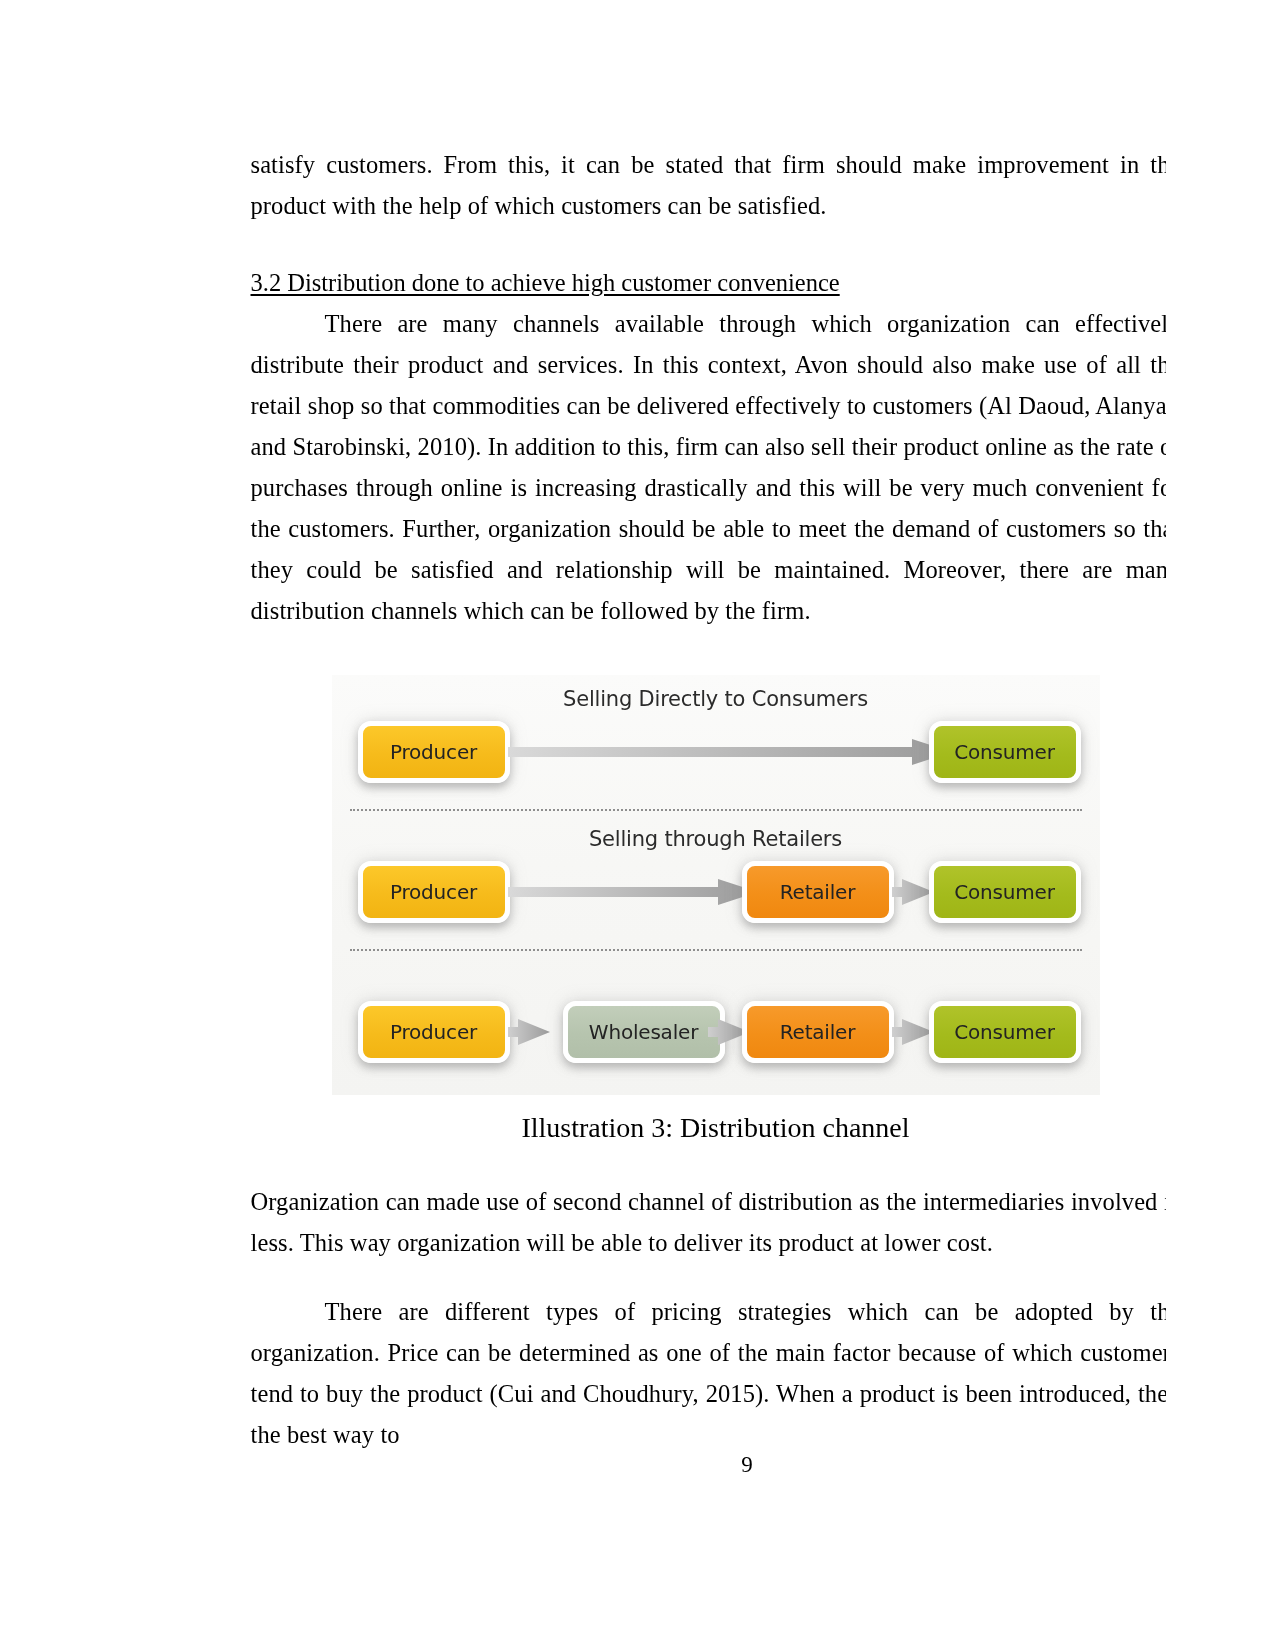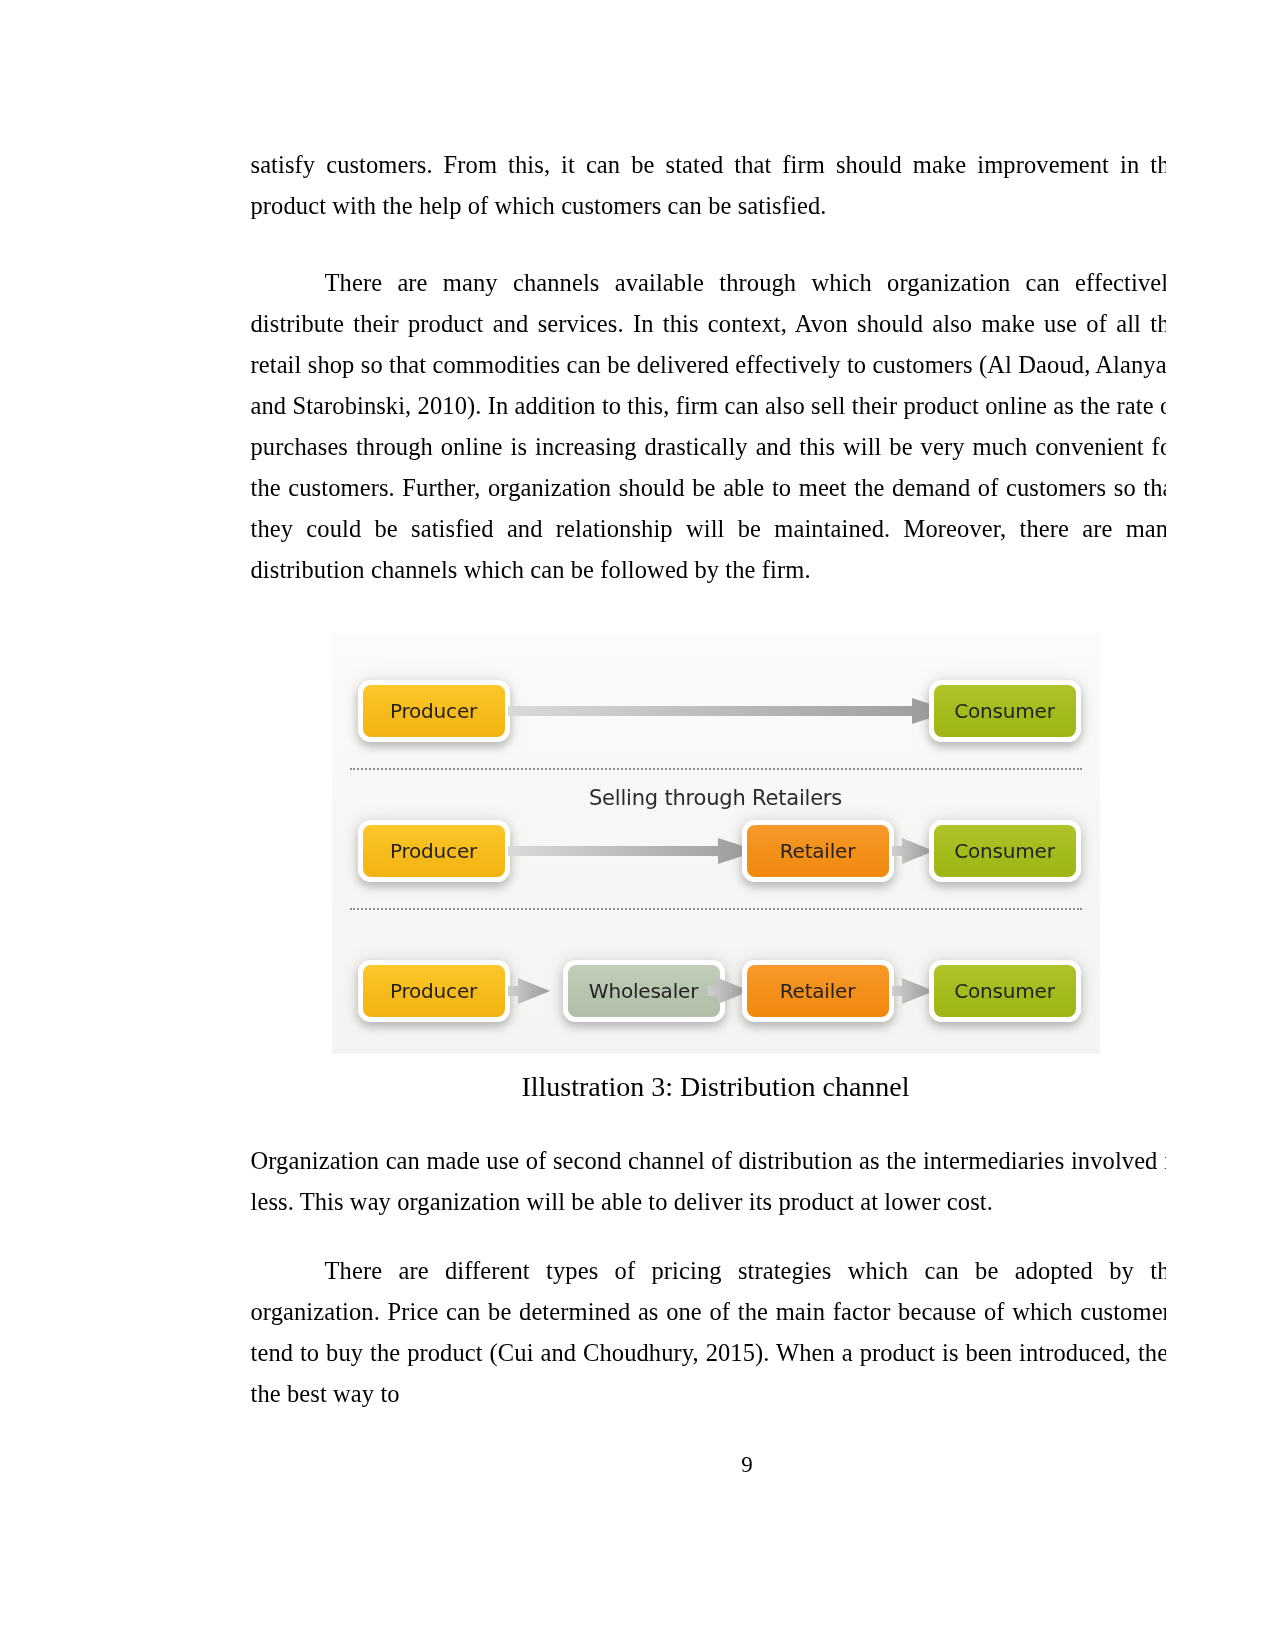--- a/index.html
+++ b/index.html
@@ -138,28 +138,30 @@
 <body>
 
 <div class="page">
 
   <div class="content">
 
     <p class="body-text">satisfy customers. From this, it can be stated that firm should make improvement in the product with the help of which customers can be satisfied.</p>
 
     <div class="spacer-md"></div>
 
+    <h2 class="section-heading"><span class="u">3.2 Distribution done to achieve high customer convenience</span></h2>
 
     <p class="body-text indent-first">There are many channels available through which organization can effectively distribute their product and services. In this context, Avon should also make use of all the retail shop so that commodities can be delivered effectively to customers (Al Daoud, Alanyali and Starobinski, 2010). In addition to this, firm can also sell their product online as the rate of purchases through online is increasing drastically and this will be very much convenient for the customers. Further, organization should be able to meet the demand of customers so that they could be satisfied and relationship will be maintained. Moreover, there are many distribution channels which can be followed by the firm.</p>
 
     <div class="spacer-lg"></div>
 
     <div class="figure-wrap">
       <div class="figure">
 
+        <div class="band-title" style="top:12px;">Selling Directly to Consumers</div>
 
         <div class="node producer" style="left:26px; top:46px; width:152px; height:62px;">
           <span>Producer</span>
         </div>
 
         <div class="arrow" style="left:176px; top:64px; width:444px;">
           <svg width="444" height="26" viewBox="0 0 444 26" xmlns="http://www.w3.org/2000/svg" aria-hidden="true">
             <defs>
               <linearGradient id="ag1" x1="0" y1="0" x2="1" y2="0">
                 <stop offset="0" stop-color="#d9d9d9"></stop>

